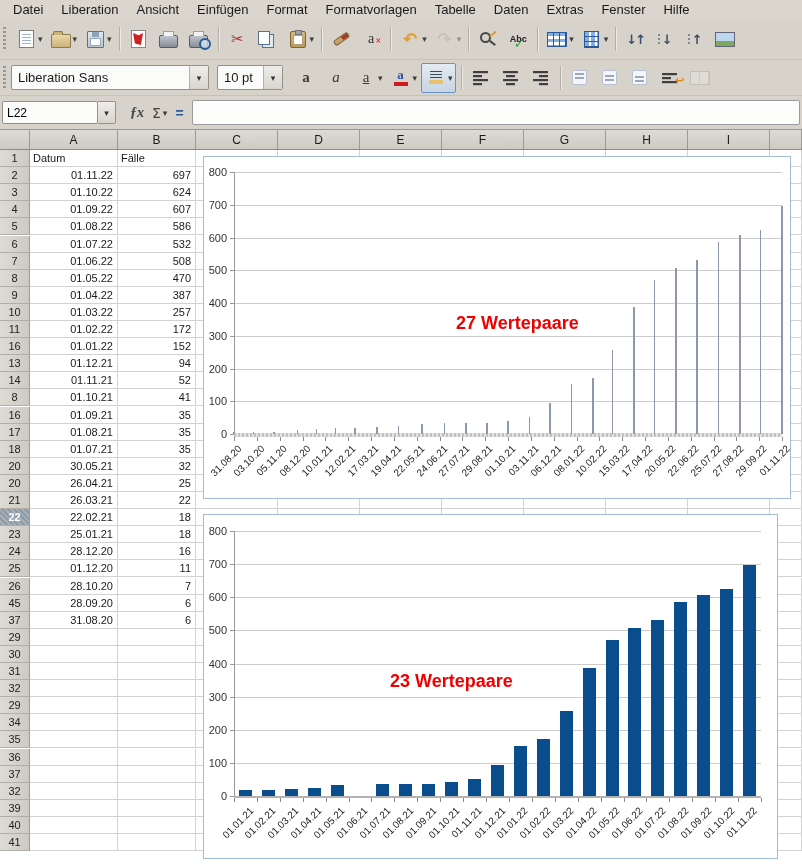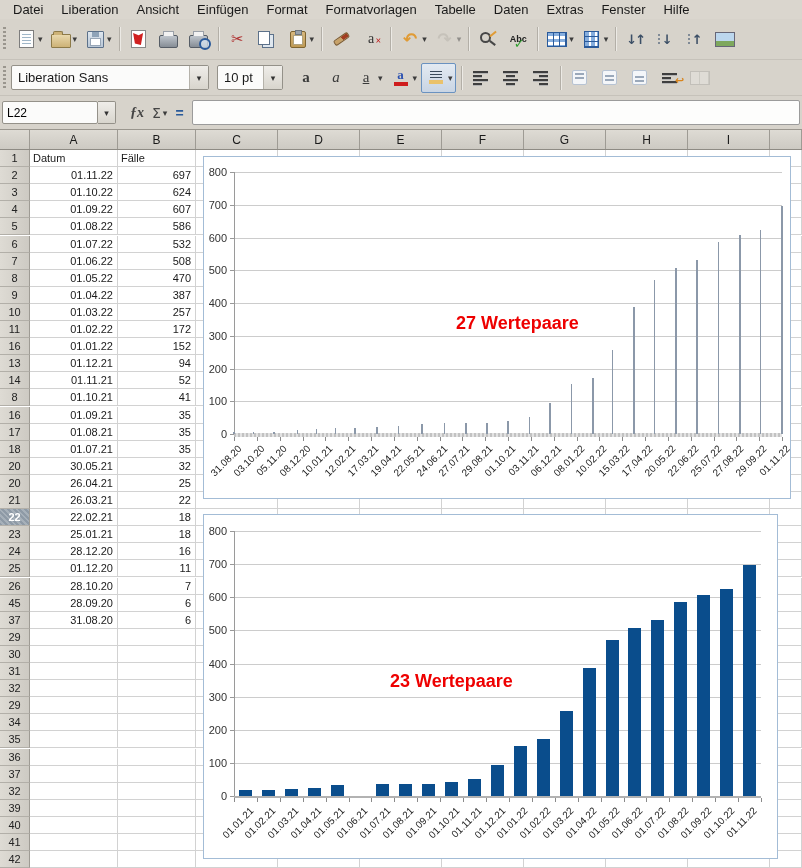--- a/index.html
+++ b/index.html
@@ -943,33 +943,20 @@
         <div class="gcell num" style="width: 78px;"></div>
         <div class="gcell" style="width: 82px;"></div>
         <div class="gcell" style="width: 82px;"></div>
         <div class="gcell" style="width: 82px;"></div>
         <div class="gcell" style="width: 82px;"></div>
         <div class="gcell" style="width: 82px;"></div>
         <div class="gcell" style="width: 82px;"></div>
         <div class="gcell" style="width: 82px;"></div>
         <div class="gcell" style="flex: 1 1 0%;"></div>
       </div>
-      <div class="grow" style="top: 701.1px; height: 17.1px;">
-        <div class="rhead">42</div>
-        <div class="gcell num" style="width: 88px;"></div>
-        <div class="gcell num" style="width: 78px;"></div>
-        <div class="gcell" style="width: 82px;"></div>
-        <div class="gcell" style="width: 82px;"></div>
-        <div class="gcell" style="width: 82px;"></div>
-        <div class="gcell" style="width: 82px;"></div>
-        <div class="gcell" style="width: 82px;"></div>
-        <div class="gcell" style="width: 82px;"></div>
-        <div class="gcell" style="width: 82px;"></div>
-        <div class="gcell" style="flex: 1 1 0%;"></div>
-      </div>
       <div class="chart" style="left: 203px; top: 6px; width: 586px; height: 341px;">
         <div class="ytick" style="left: 26px; top: 277px;"></div>
         <div class="ylab" style="left: 0px; width: 23px; top: 271px;">0</div>
         <div class="gridline" style="left: 30px; width: 548px; top: 244.25px;"></div>
         <div class="ytick" style="left: 26px; top: 244.25px;"></div>
         <div class="ylab" style="left: 0px; width: 23px; top: 238.25px;">100</div>
         <div class="gridline" style="left: 30px; width: 548px; top: 211.5px;"></div>
         <div class="ytick" style="left: 26px; top: 211.5px;"></div>
         <div class="ylab" style="left: 0px; width: 23px; top: 205.5px;">200</div>
         <div class="gridline" style="left: 30px; width: 548px; top: 178.75px;"></div>

